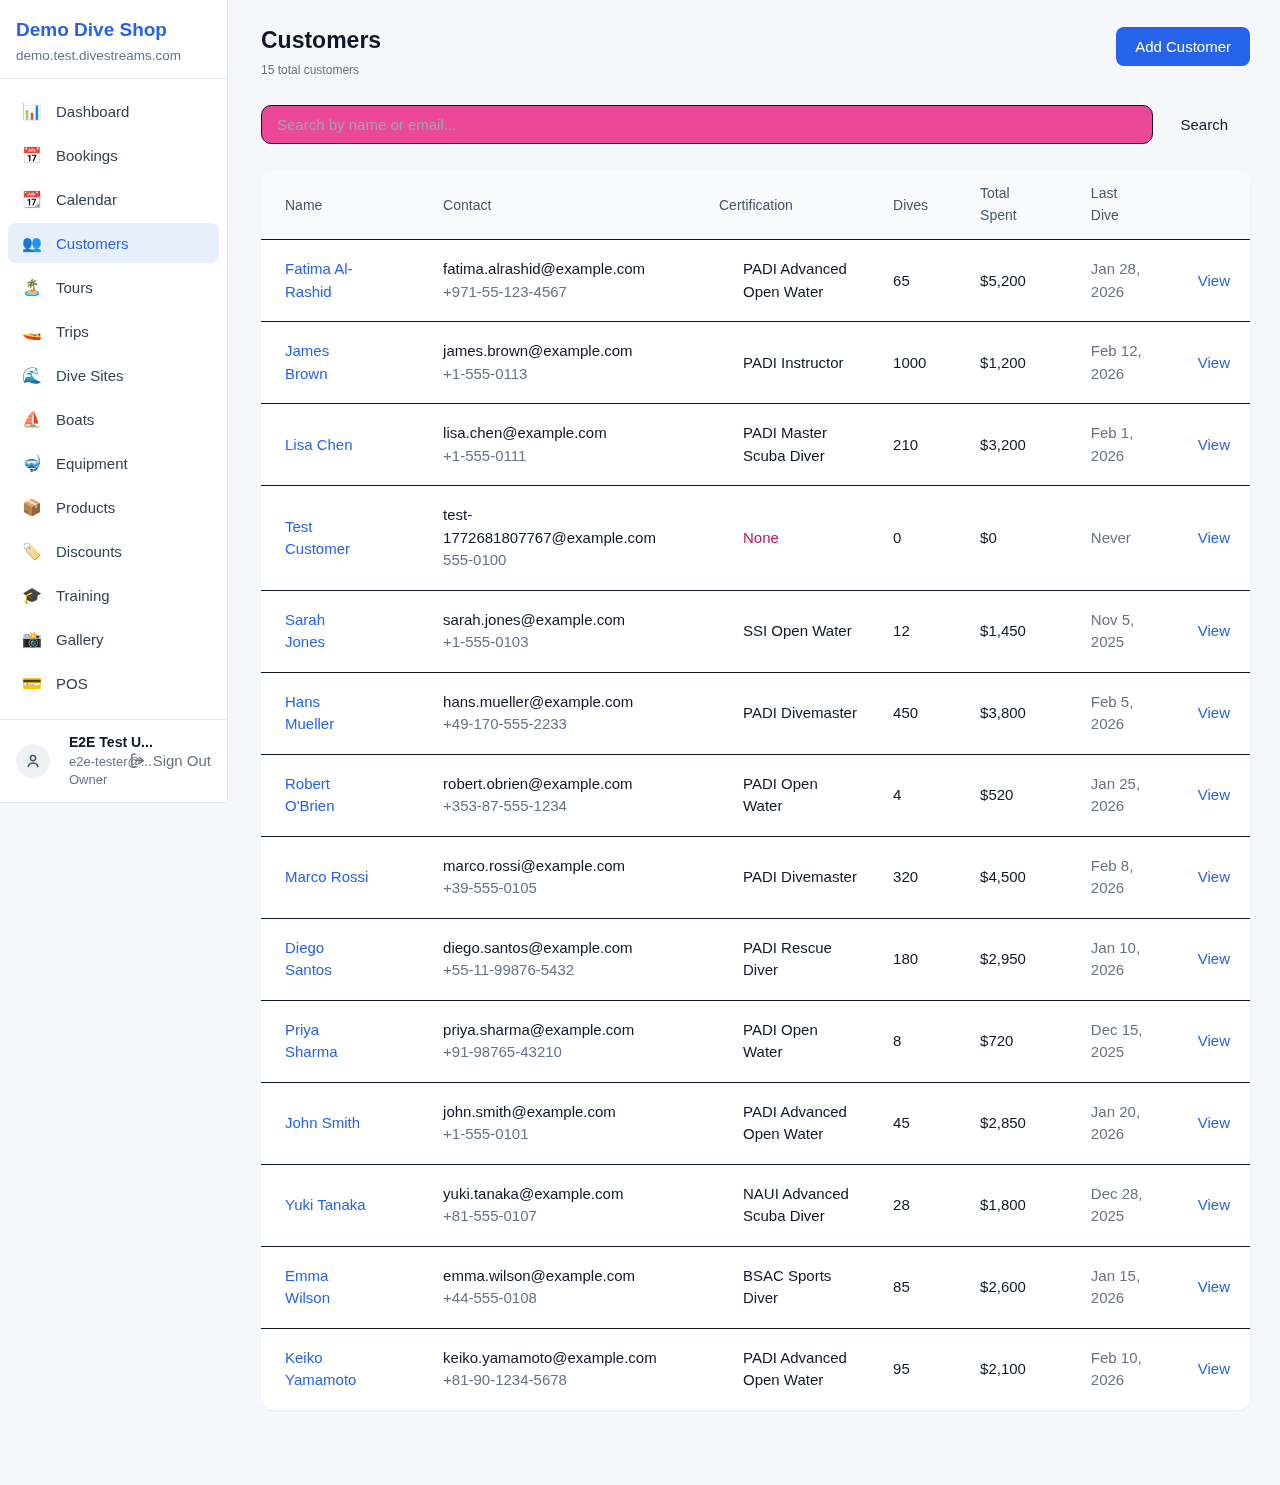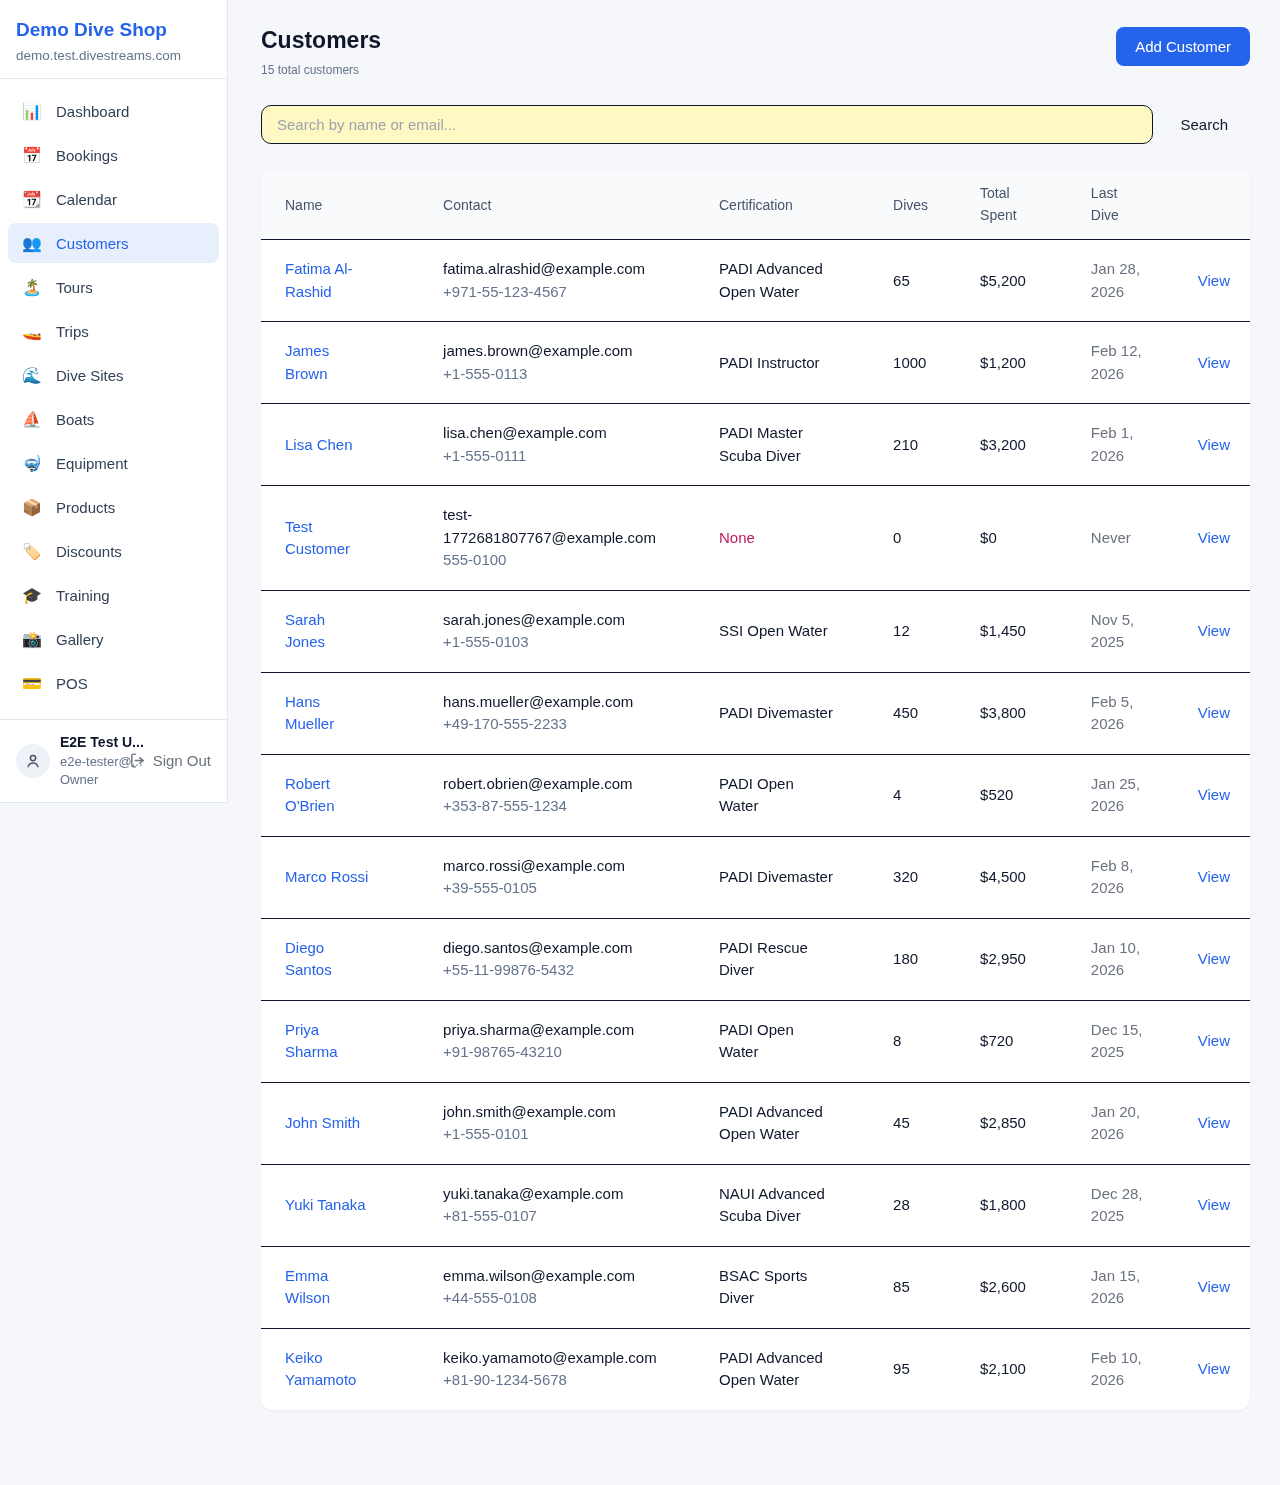--- a/index.html
+++ b/index.html
@@ -24,21 +24,21 @@
   .nav { padding: 12px 8px; flex: 1; }
   .nav-item {
     display: flex; align-items: center; height: 40px; margin-bottom: 4px;
     padding: 0 10px 0 13px; border-radius: 8px; cursor: pointer;
     color: #334155; font-size: 15px;
   }
   .nav-item .nav-icon { width: 22px; font-size: 16px; margin-right: 13px; text-align: center; flex-shrink: 0; }
   .nav-item.active { background: #e7effd; color: #2563eb; font-weight: 500; }
   .sidebar-user {
     border-top: 1px solid #e2e8f0; padding: 13px 16px;
-    display: flex; align-items: center; gap: 10px;
+    display: flex; align-items: center; gap: 19px;
   }
   .avatar {
     width: 34px; height: 34px; border-radius: 50%; background: #eef1f5;
     display: flex; align-items: center; justify-content: center; flex-shrink: 0;
   }
   .user-meta { flex: 1; min-width: 0; }
   .user-name { font-size: 14px; font-weight: bold; color: #0f172a; line-height: 1.4; white-space: nowrap; }
   .user-email, .user-role { font-size: 13px; color: #64748b; line-height: 1.4; white-space: nowrap; }
   .signout { display: flex; align-items: center; gap: 7px; color: #6b7280; font-size: 15px; cursor: pointer; flex-shrink: 0; }
 
@@ -48,21 +48,21 @@
   .page-title { font-size: 23px; font-weight: bold; color: #0f172a; }
   .page-subtitle { font-size: 12px; color: #64748b; margin-top: 9px; }
   .btn-primary {
     background: #2563eb; color: #ffffff; border: none; border-radius: 8px;
     font-family: inherit; font-size: 15px; font-weight: 500;
     padding: 11px 19px; cursor: pointer;
   }
   .search-row { display: flex; align-items: center; margin-top: 28px; }
   .search-input {
     flex: 1; height: 39px; border: 1.5px solid #0f172a; border-radius: 10px;
-    padding: 0 15px; font-family: inherit; font-size: 15px; color: #0f172a; background: #fef9c3;
+    padding: 0 15px; font-family: inherit; font-size: 15px; color: #0f172a; background: #ec4899;
   }
   .search-input::placeholder { color: #9ca3af; }
   .search-btn {
     background: none; border: none; font-family: inherit; font-size: 15px;
     color: #0f172a; font-weight: 500; margin-left: 27px; margin-right: 22px; cursor: pointer;
   }
 
   
   .card {
     margin-top: 26px; background: #ffffff; border-radius: 12px; overflow: hidden;
@@ -77,21 +77,21 @@
   thead th .th-narrow { display: inline-block; max-width: 44px; line-height: 1.55; }
   tbody td {
     padding: 18px 8px; border-bottom: 1px solid #0f172a; font-size: 15px;
     vertical-align: middle; line-height: 1.5;
   }
   tbody tr:last-child td { border-bottom: none; }
   td.col-name { padding-left: 24px; }
   .name-link { color: #2563eb; font-weight: 500; text-decoration: none; display: inline-block; max-width: 84px; cursor: pointer; }
   .email { color: #0f172a; display: inline-block; max-width: 210px; }
   .phone { color: #64748b; }
-  .cert { color: #0f172a; display: inline-block; max-width: 118px; }
+  .cert { color: #0f172a; display: inline-block; max-width: 118px; margin-left: 24px; }
   .cert.none { color: #be185d; }
   .dives, .spent { color: #0f172a; }
   .last-dive { color: #6b7280; display: inline-block; max-width: 62px; }
   td.col-view { text-align: right; padding-right: 27px; }
   .view-link { color: #2563eb; font-weight: 500; text-decoration: none; cursor: pointer; margin-left: 12px; }
 
   .icon-svg { display: block; }
 </style>
 </head>
 <body>

